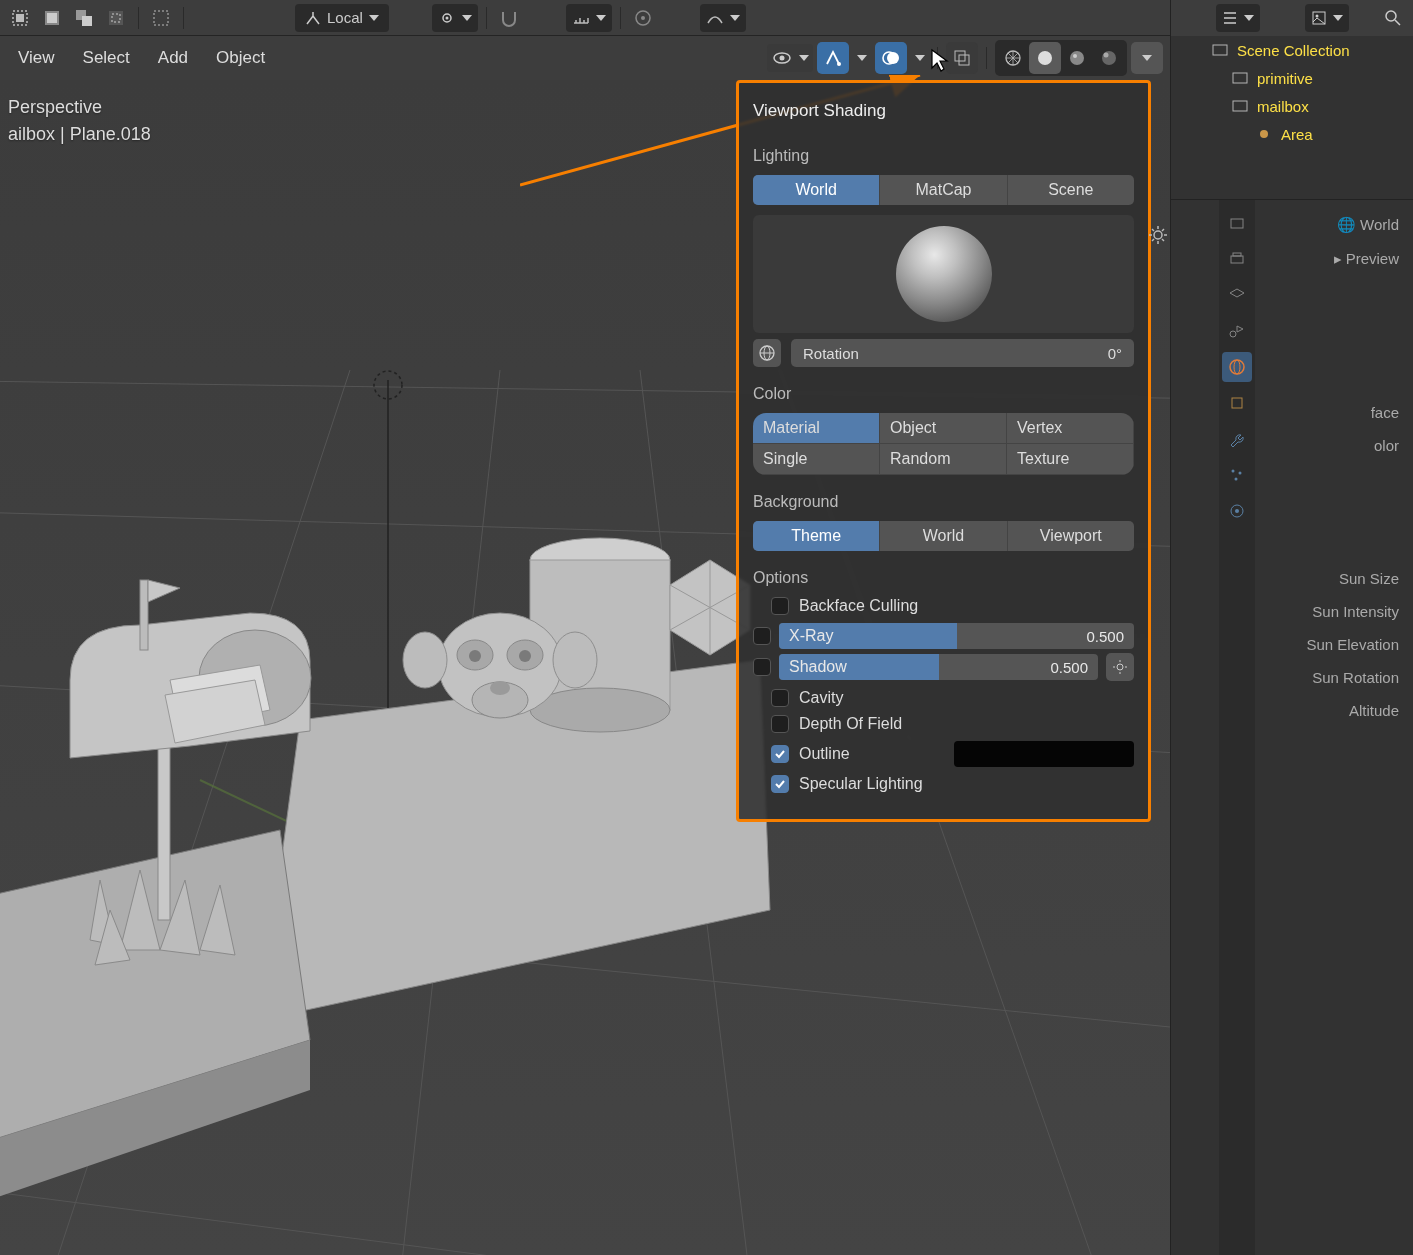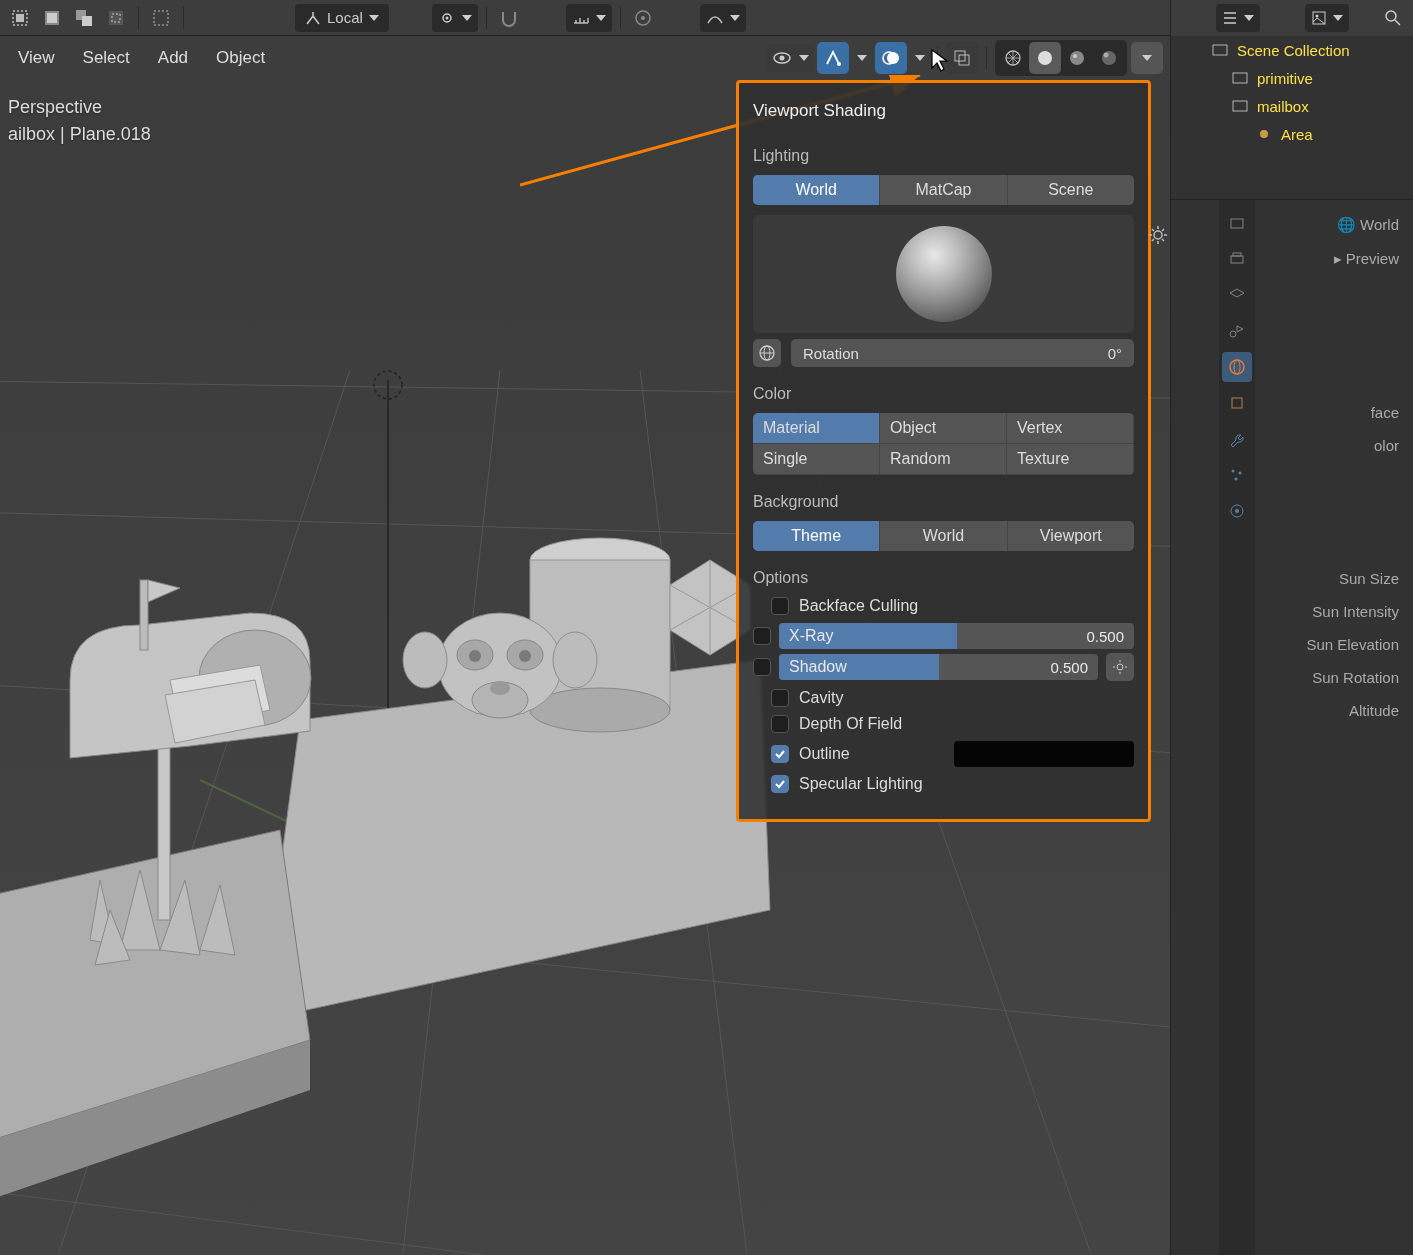--- a/index.html
+++ b/index.html
@@ -32,21 +32,21 @@
 .arrow-line { position:absolute; left:520px; top:75px; width:430px; height:120px; pointer-events:none;}
 
 
 .popup { position:absolute; left:736px; top:80px; width:415px; background:#2f2f2fe0; border:3px solid #f77f00; border-radius:4px; padding:18px 14px 18px 14px; font-size:16px; color:#ddd; backdrop-filter:blur(1px);}
 .popup h1{ font-size:17px; font-weight:400; color:#eee; margin-bottom:26px;}
 .popup h2{ font-size:16px; font-weight:400; color:#bbb; margin:18px 0 10px;}
 .seg { display:flex; width:100%; border-radius:5px; overflow:hidden; background:#545454;}
 .seg > div { flex:1; text-align:center; padding:6px 0; font-size:16px; border-right:1px solid #444;}
 .seg > div:last-child{border-right:none;}
 .seg > div.active { background:#537cac; color:#fff;}
-.seg2row{ display:grid; grid-template-columns:1fr 1fr 1fr; grid-template-rows:auto auto; border-radius:5px; overflow:hidden;}
+.seg2row{ display:grid; grid-template-columns:1fr 1fr 1fr; grid-template-rows:auto auto; border-radius:13px; overflow:hidden;}
 .seg2row > div{ text-align:left; padding:6px 10px; background:#545454; border-right:1px solid #444; border-bottom:1px solid #444;}
 .seg2row > div.active{ background:#537cac;}
 .sphere-box { margin-top:10px; height:118px; background:#3a3a3a; border-radius:6px; display:flex; align-items:center; justify-content:center; position:relative;}
 .sphere { width:96px; height:96px; border-radius:50%; background: radial-gradient(circle at 40% 30%, #e8e8e8 0%, #c0c0c0 25%, #888 55%, #555 80%, #333 100%); }
 .gear-side { position:absolute; right:-34px; top:10px; color:#bbb;}
 .row-btn { display:flex; align-items:center; gap:10px; margin-top:6px;}
 .globe-ic{ width:28px; height:28px; border-radius:5px; background:#545454; display:flex; align-items:center; justify-content:center;}
 .rot-field{ flex:1; height:28px; background:#545454; border-radius:5px; display:flex; align-items:center; justify-content:space-between; padding:0 12px; font-size:15px;}
 .chk-row{ display:flex; align-items:center; gap:10px; margin:8px 0;padding-left:18px;}
 .chk{ width:18px; height:18px; border-radius:4px; background:#1e1e1e; border:1px solid #555; display:flex; align-items:center; justify-content:center;}

